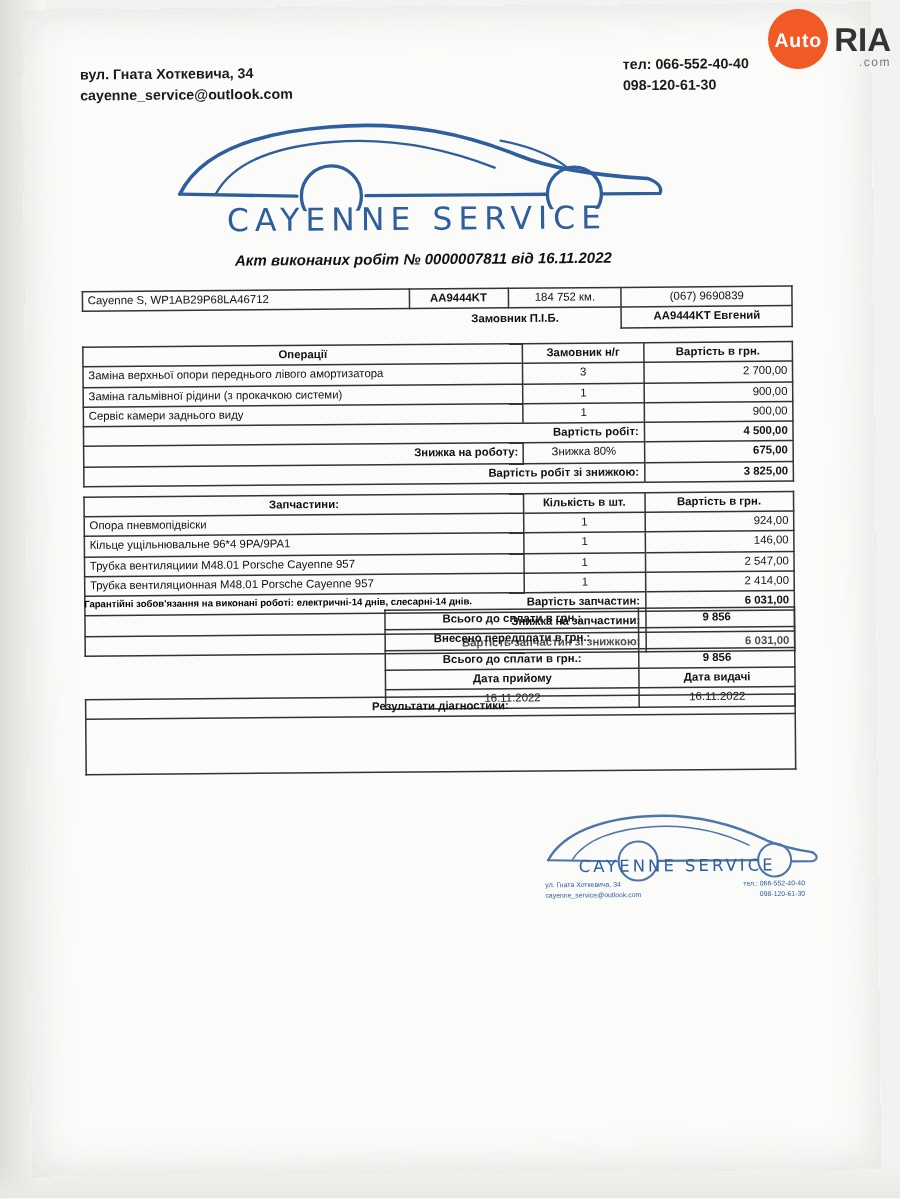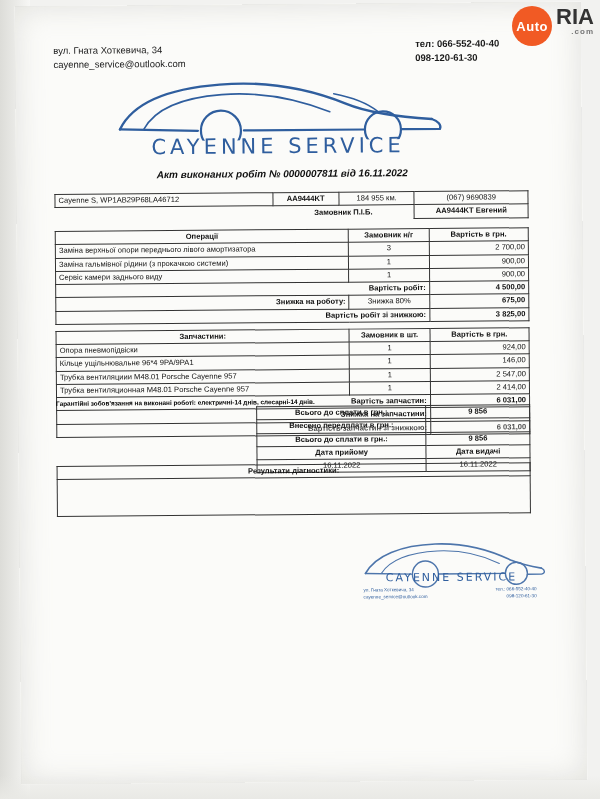--- a/index.html
+++ b/index.html
@@ -50,21 +50,21 @@
     height: 770px;
     transform: rotate(-0.45deg);
   }
 
   
   #watermark {
     position: absolute;
     right: 6px;
     top: 6px;
     display: flex;
-    align-items: flex-start;
+    align-items: flex-end;
     gap: 4px;
     z-index: 40;
   }
   #watermark .ria-badge {
     width: 40px; height: 40px;
     border-radius: 50%;
     background: #f15a24;
     color: #fff;
     font-size: 13px;
     font-weight: bold;
@@ -73,34 +73,34 @@
   }
   #watermark .wm-text {
     color: #333;
     font-size: 22px;
     font-weight: bold;
     line-height: 1;
   }
   #watermark .wm-text .dot {
     display: block;
     font-size: 8px;
-    font-weight: bold;
+    font-weight: normal;
     text-align: right;
     color: #777;
     letter-spacing: 1px;
   }
 
   
   .hdr {
     position: absolute;
     font-size: 9.5px;
     color: #1a1a1a;
     line-height: 1.45;
   }
-  #hdr-left { left: 32px; top: 34px; font-weight: normal; }
+  #hdr-left { left: 32px; top: 34px; font-weight: bold; }
   #hdr-right { right: 78px; top: 30px; text-align: left; font-weight: bold; margin-left: 14px; }
 
   
   #logo-art {
     position: absolute;
     left: 80px;
     top: 62px;
     width: 350px;
     height: 70px;
   }
@@ -224,21 +224,21 @@
     </svg>
     <div id="logo-text">CAYENNE SERVICE</div>
     <div id="doc-title">Акт виконаних робіт № 0000007811 від 16.11.2022</div>
 
     <div class="tblwrap" id="t-vehicle">
       <table>
         <tbody>
             <tr>
           <td style="width:46%">Cayenne S, WP1AB29P68LA46712</td>
           <td class="ctr bold" style="width:14%">AA9444KT</td>
-          <td class="ctr" style="width:16%">184 955 км.</td>
+          <td class="ctr" style="width:16%">184 752 км.</td>
           <td class="ctr" style="width:24%">(067) 9690839</td>
         </tr>
         <tr>
           <td class="nb" style="width:46%"></td>
           <td class="nb ctr bold" colspan="2">Замовник П.І.Б.</td>
           <td class="ctr bold">AA9444KT Евгений</td>
         </tr>
       </tbody>
         </table>
     </div>
@@ -279,21 +279,21 @@
           <td class="rgt bold" colspan="2">Вартість робіт зі знижкою:</td>
           <td class="rgt bold">3 825,00</td>
         </tr>
 
         <tr>
           <td class="nb" style="height:4px" colspan="3"></td>
         </tr>
 
         <tr>
           <td class="ctr bold">Запчастини:</td>
-          <td class="ctr bold">Замовник в шт.</td>
+          <td class="ctr bold">Кількість в шт.</td>
           <td class="ctr bold">Вартість в грн.</td>
         </tr>
         <tr>
           <td>Опора пневмопідвіски</td>
           <td class="ctr">1</td>
           <td class="rgt">924,00</td>
         </tr>
         <tr>
           <td>Кільце ущільнювальне 96*4 9PA/9PA1</td>
           <td class="ctr">1</td>

